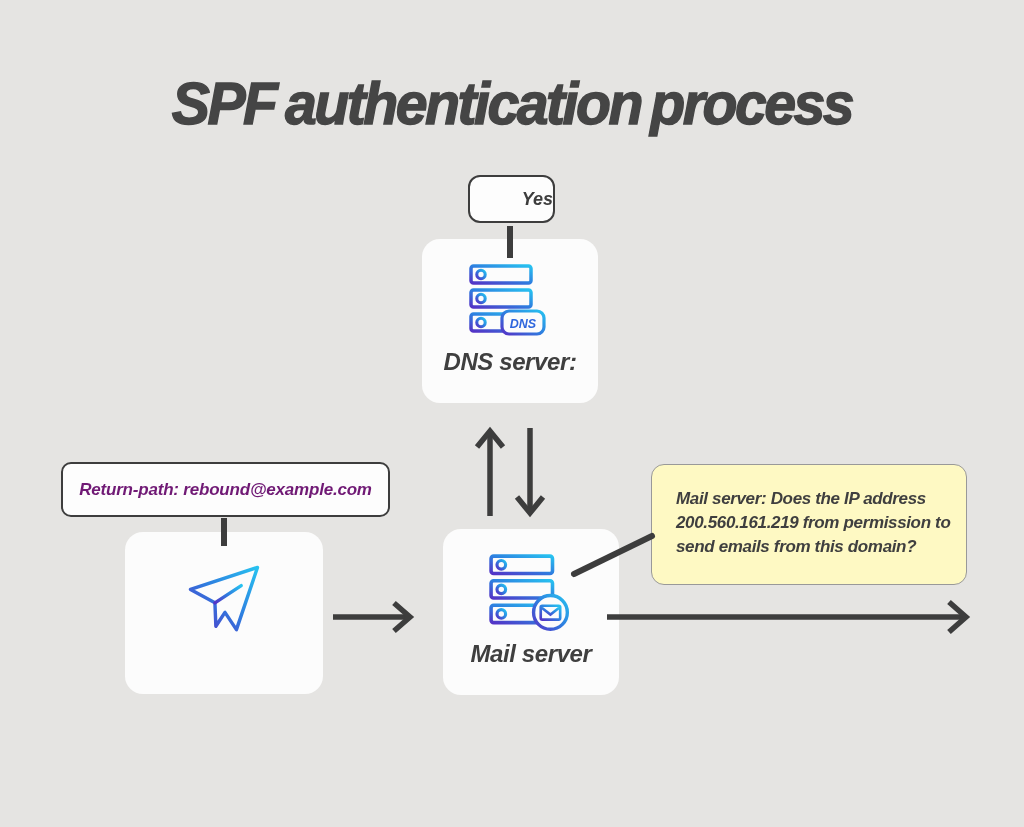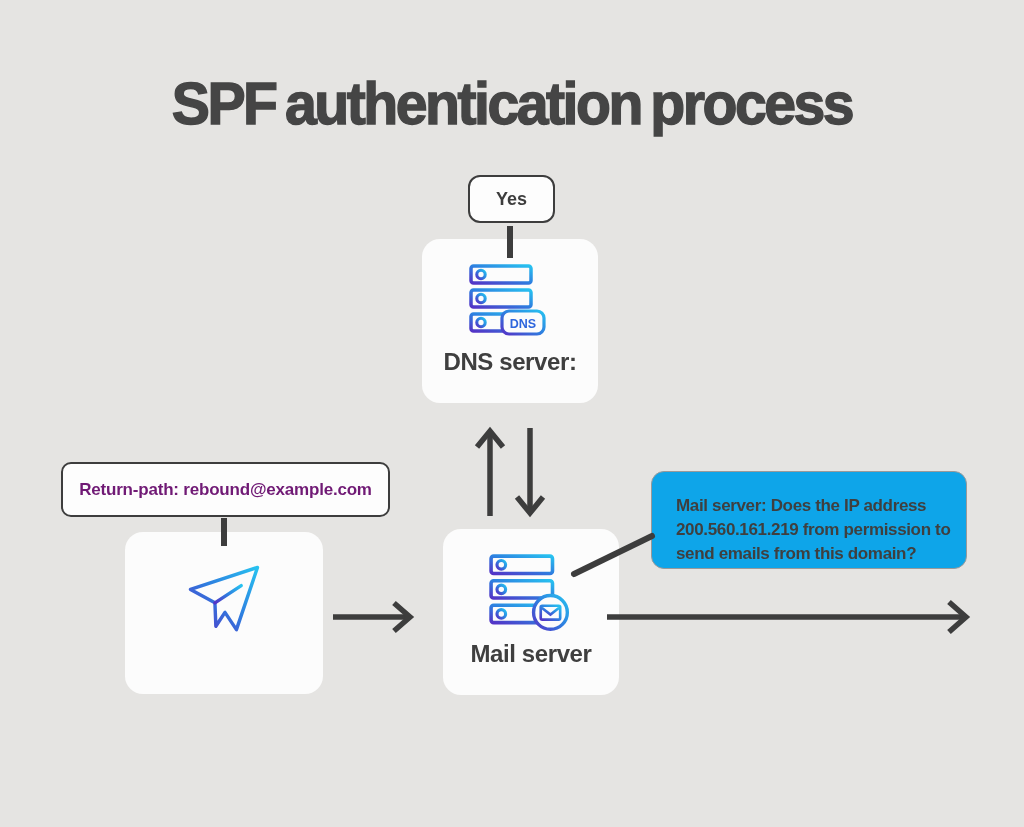--- a/index.html
+++ b/index.html
@@ -7,20 +7,21 @@
   body {
     font-family: "Liberation Sans", "DejaVu Sans", sans-serif;
     background: #e5e4e2;
     overflow: hidden;
   }
   .canvas {
     position: relative;
     width: 1024px;
     height: 827px;
     background: #e5e4e2;
+    font-style: italic;
   }
   .page-title {
     position: absolute;
     top: 70px; left: 0;
     width: 100%;
     text-align: center;
     font-size: 59px;
     font-weight: 700;
     letter-spacing: -2.6px;
     word-spacing: -4px;
@@ -64,39 +65,39 @@
     align-items: center;
     justify-content: center;
     z-index: 6;
   }
   .box-yes {
     left: 468px; top: 175px;
     width: 87px; height: 48px;
     border-radius: 12px;
     font-size: 18px; font-weight: 700;
     color: #3d3d3d;
+    justify-content: flex-end;
   }
   .box-return-path {
     left: 61px; top: 462px;
     width: 329px; height: 55px;
     border-radius: 10px;
     font-size: 17px; font-weight: 700;
     letter-spacing: -0.2px;
     color: #701a75;
   }
   .bubble {
     position: absolute;
     left: 651px; top: 464px;
-    width: 316px; height: 98px;
-    background: #0ea5e9;
+    width: 316px; height: 121px;
+    background: #fef9c3;
     border: 1.5px solid #999999;
     border-radius: 13px;
     padding: 22px 0 0 24px;
     z-index: 4;
-    margin-top: 7px;
   }
   .bubble-line {
     display: block;
     font-size: 17px;
     font-weight: 700;
     letter-spacing: -0.35px;
     line-height: 24px;
     color: #3f3f3f;
     white-space: nowrap;
   }

